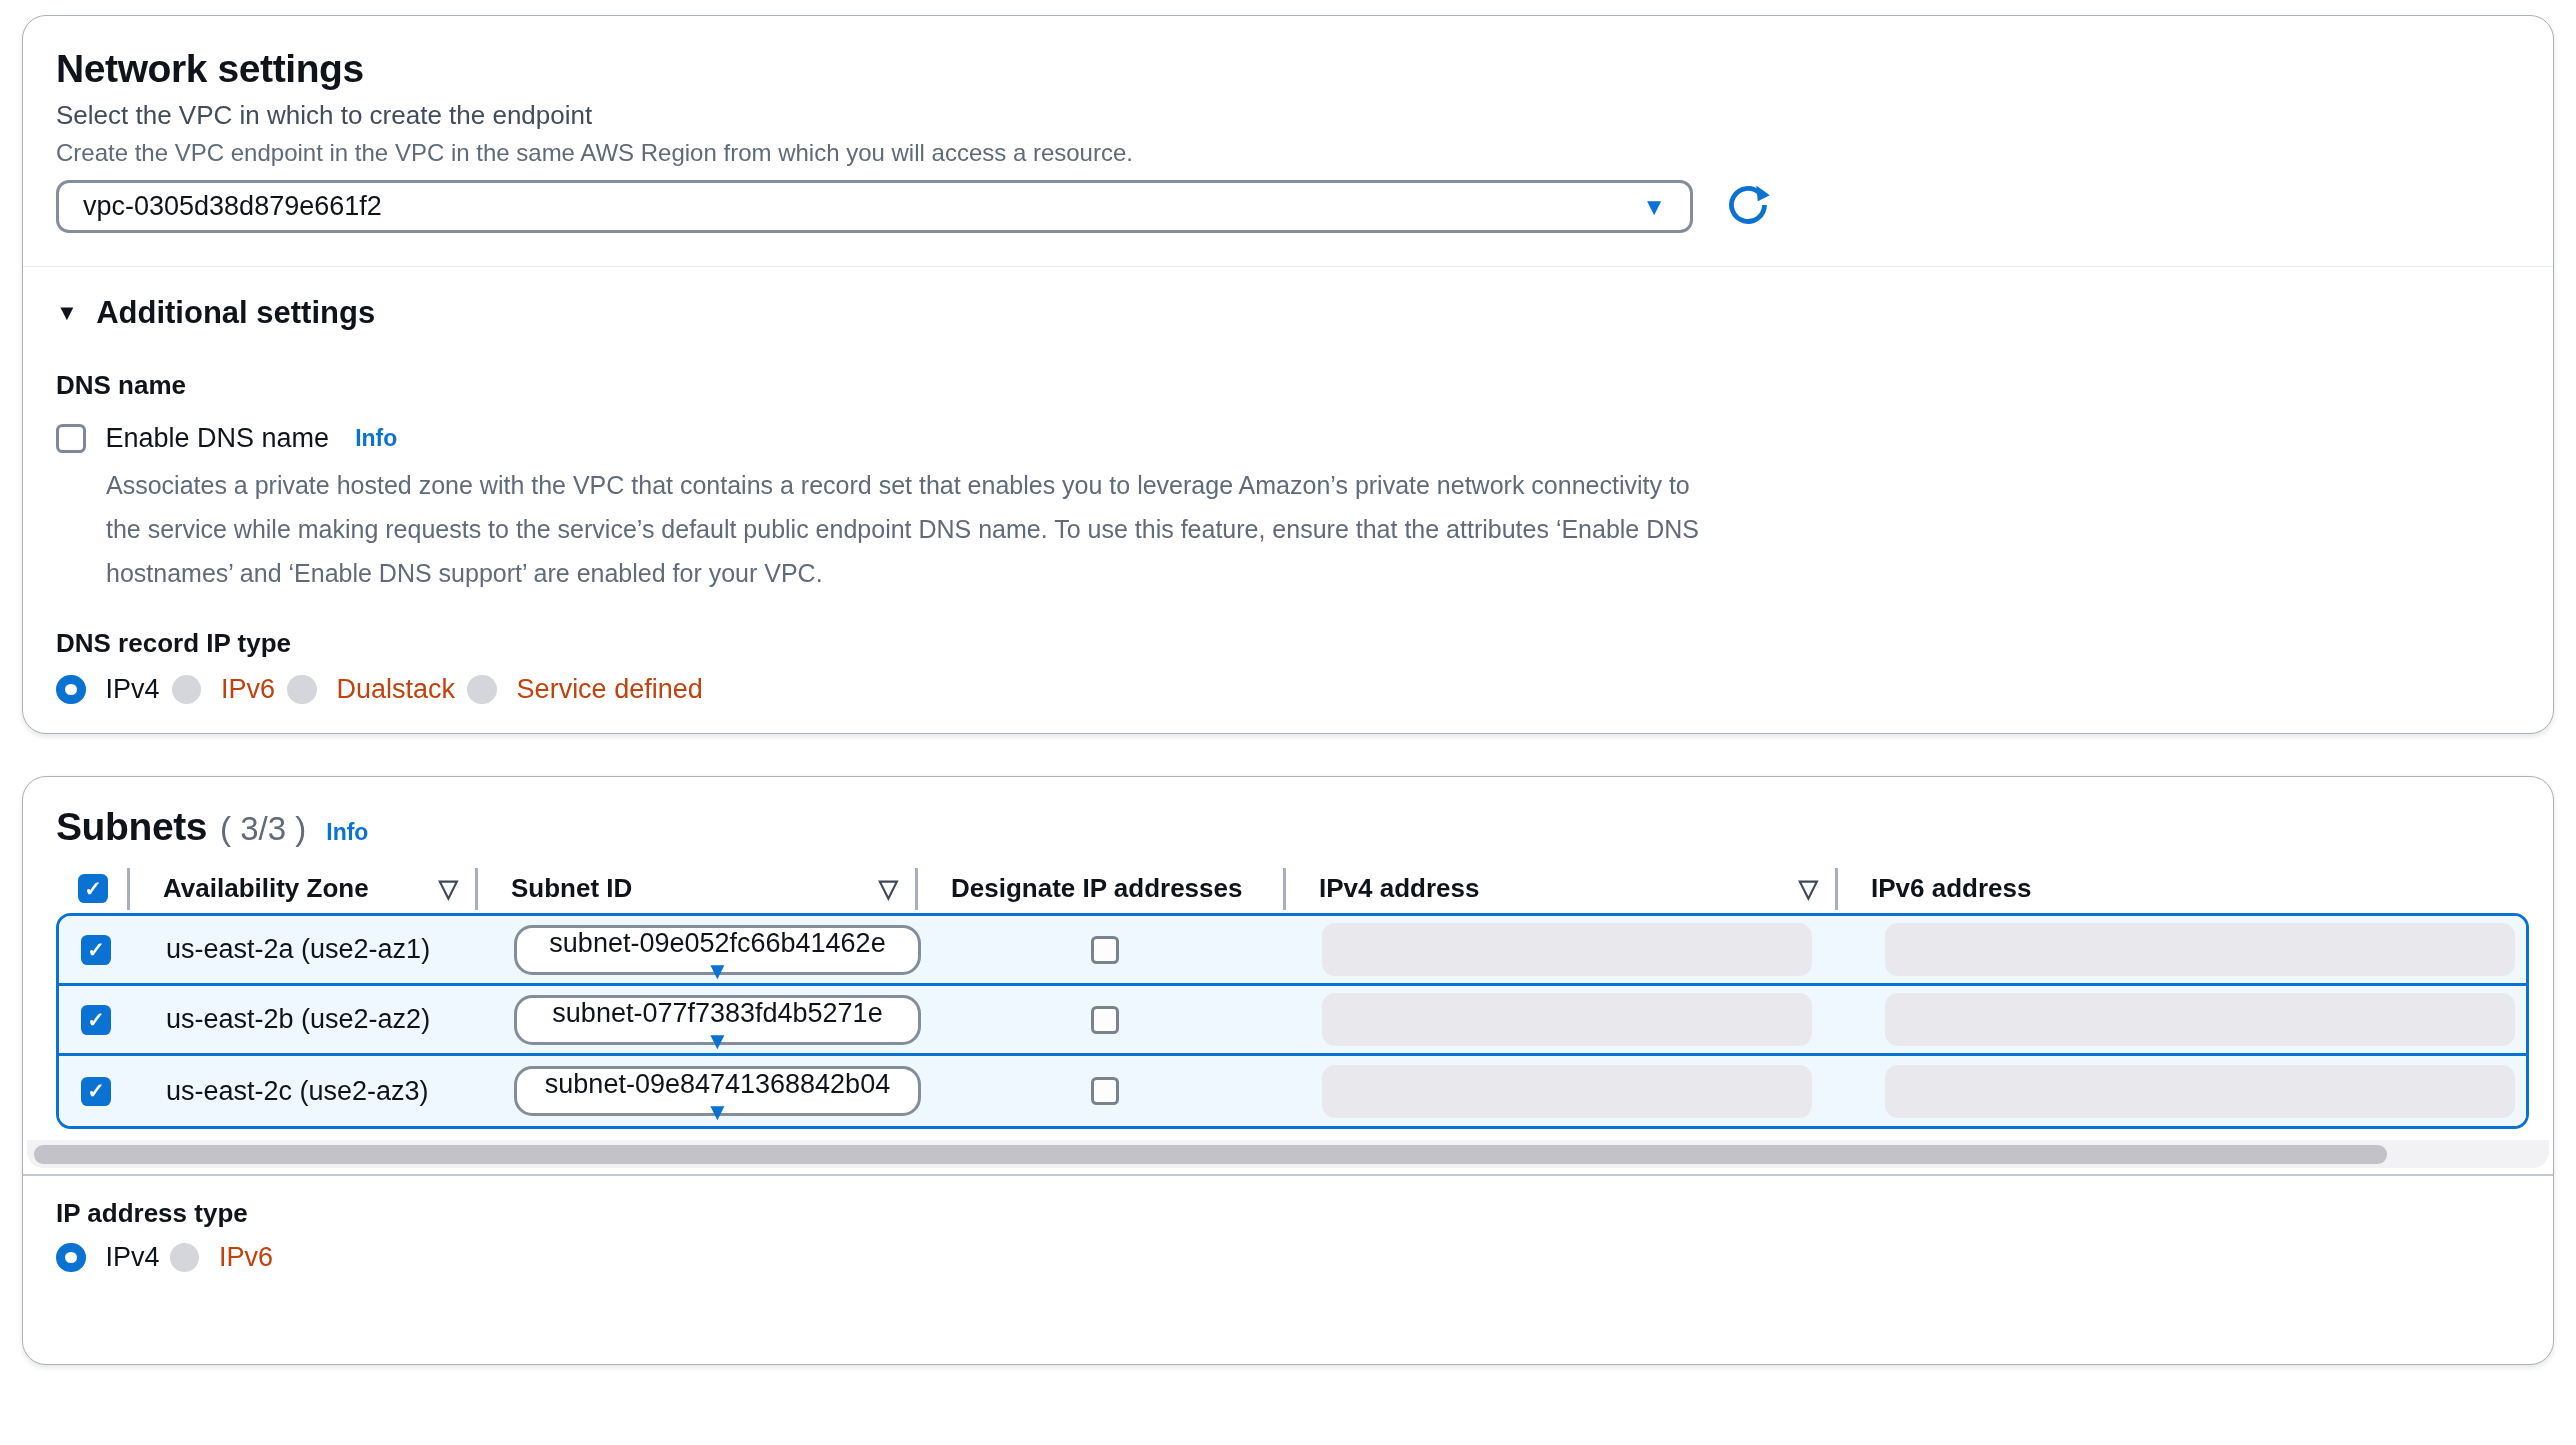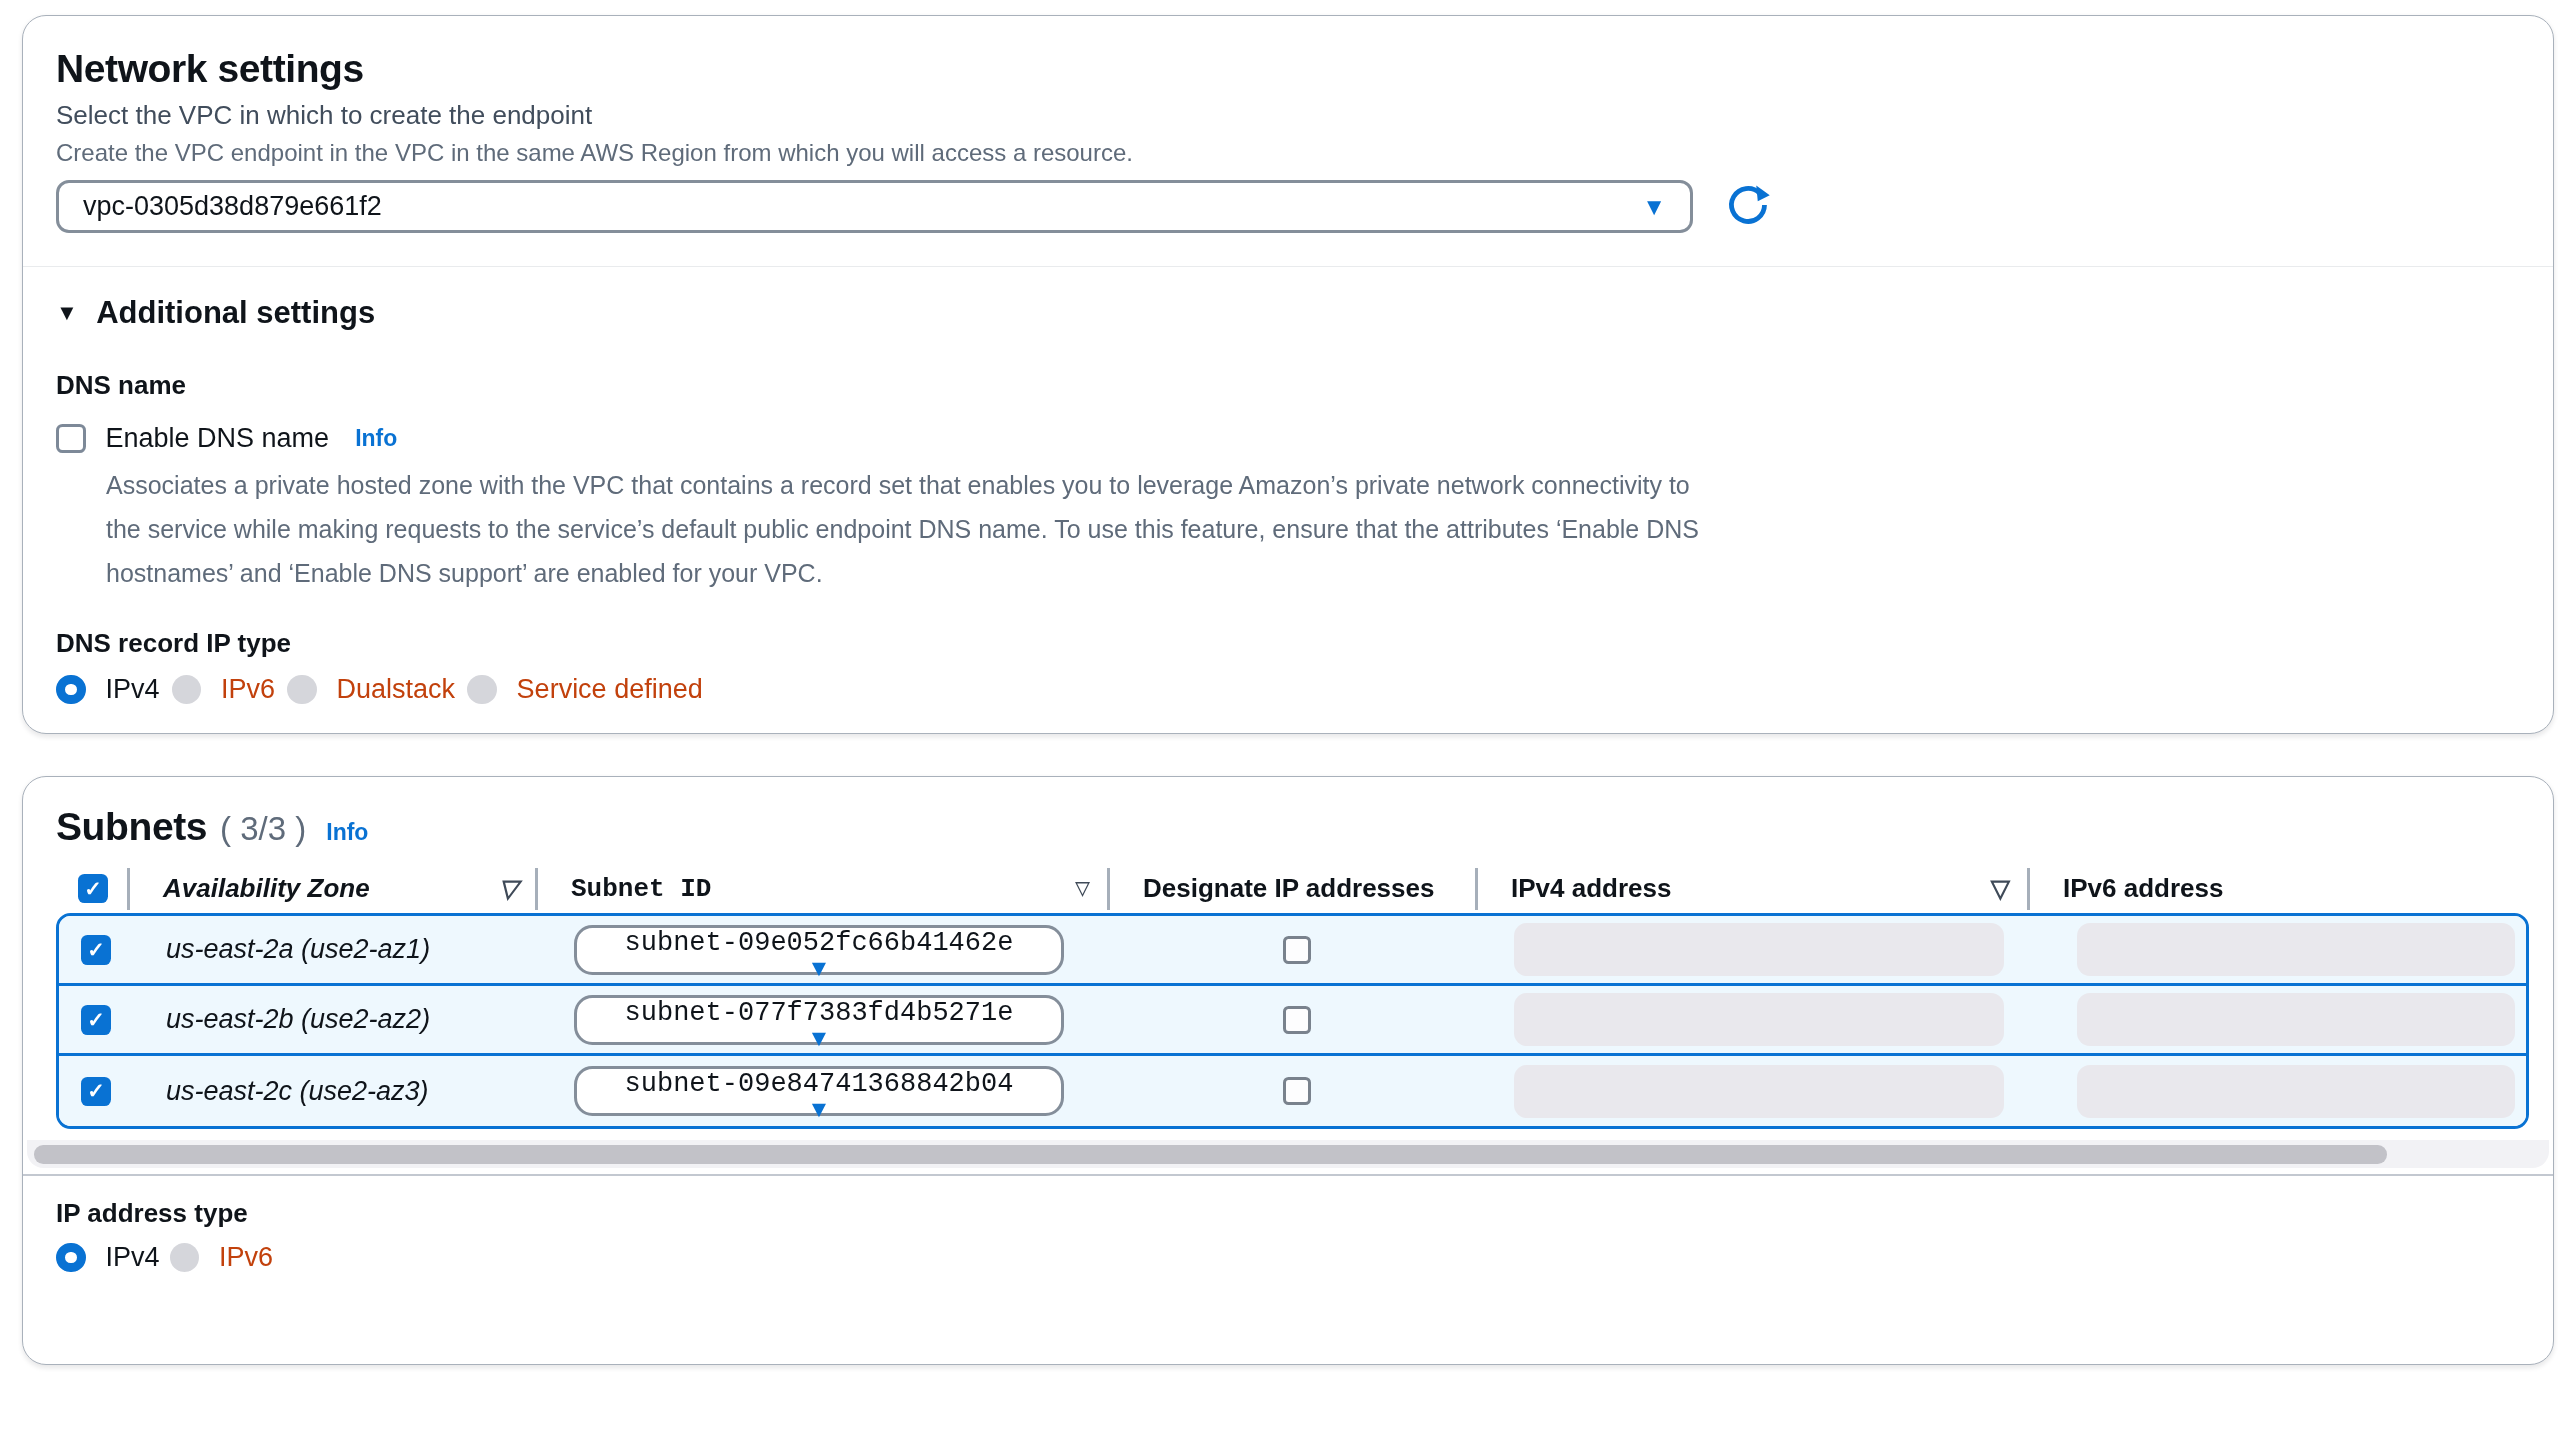--- a/index.html
+++ b/index.html
@@ -52,22 +52,22 @@
   .subnets-head .info-link { margin-left: 20px; }
 
   .thead { margin: 16.6px 24px 0 33px; display: flex; align-items: center; height: 46px; }
   .th { position: relative; height: 100%; display: flex; align-items: center;
         font-weight: 700; font-size: 26px; }
   .th:not(:last-child)::after { content: ""; position: absolute; right: 0; top: 50%;
         transform: translateY(-50%); width: 2.8px; height: 42px; background: #a6afba; }
   .th .lbl { padding-left: 33px; }
   .sort-icon { margin-left: auto; margin-right: 20px; color: #3f4a58; font-size: 25px; cursor: pointer; }
   .c-sel { width: 74px; justify-content: center; }
-  .c-az  { width: 408px; font-style: italic; }
-  .c-sub { width: 572px; font-family: Liberation Mono, monospace; }
+  .c-az  { width: 348px; }
+  .c-sub { width: 440px; }
   .c-des { width: 368px; }
   .c-ip4 { width: 552px; }
   .c-ip6 { flex: 1; }
 
   .tbody { margin: 1.8px 24px 0 33px; border: 3.7px solid #0972d3; border-radius: 14.7px;
            overflow: hidden; }
   .trow { display: flex; align-items: center; height: 70px; background: #eef8fe;
           border-bottom: 3.7px solid #0972d3; }
   .trow:last-child { border-bottom: none; }
   .td { height: 100%; display: flex; align-items: center; }

